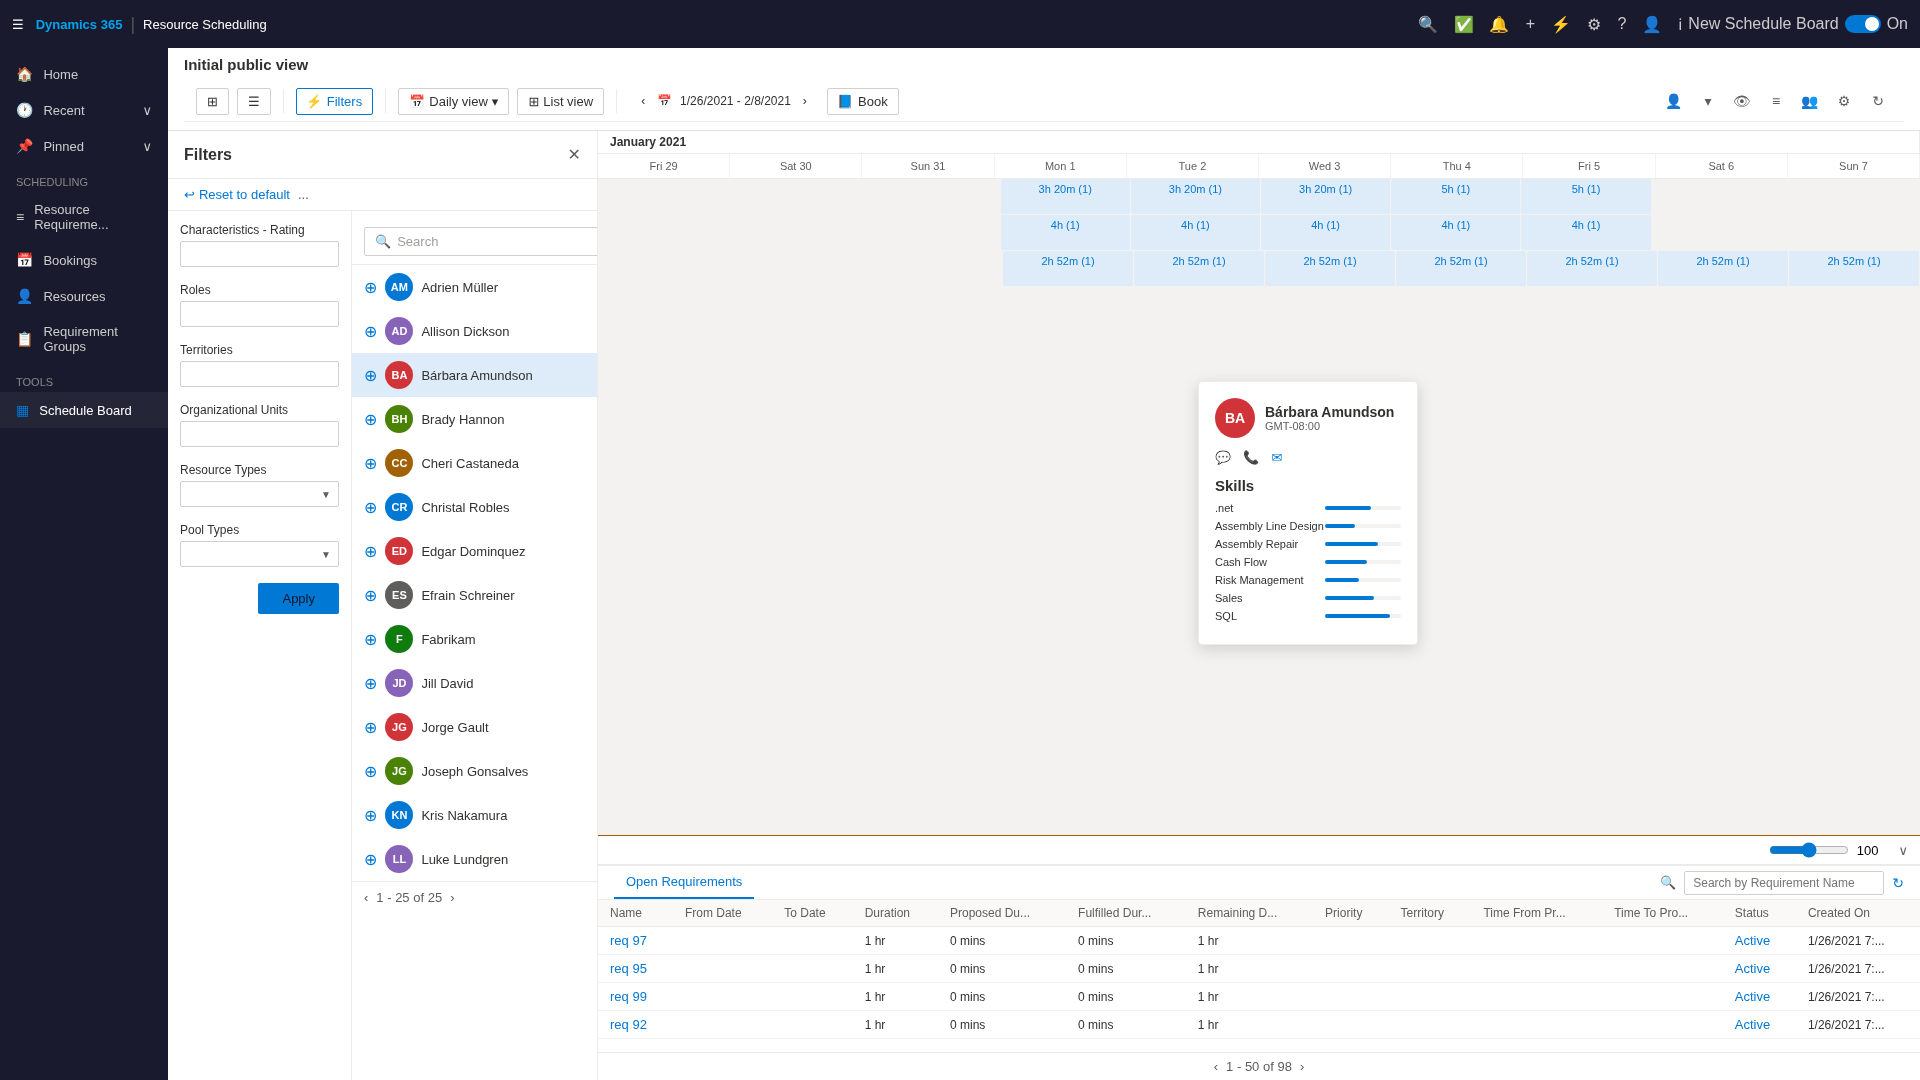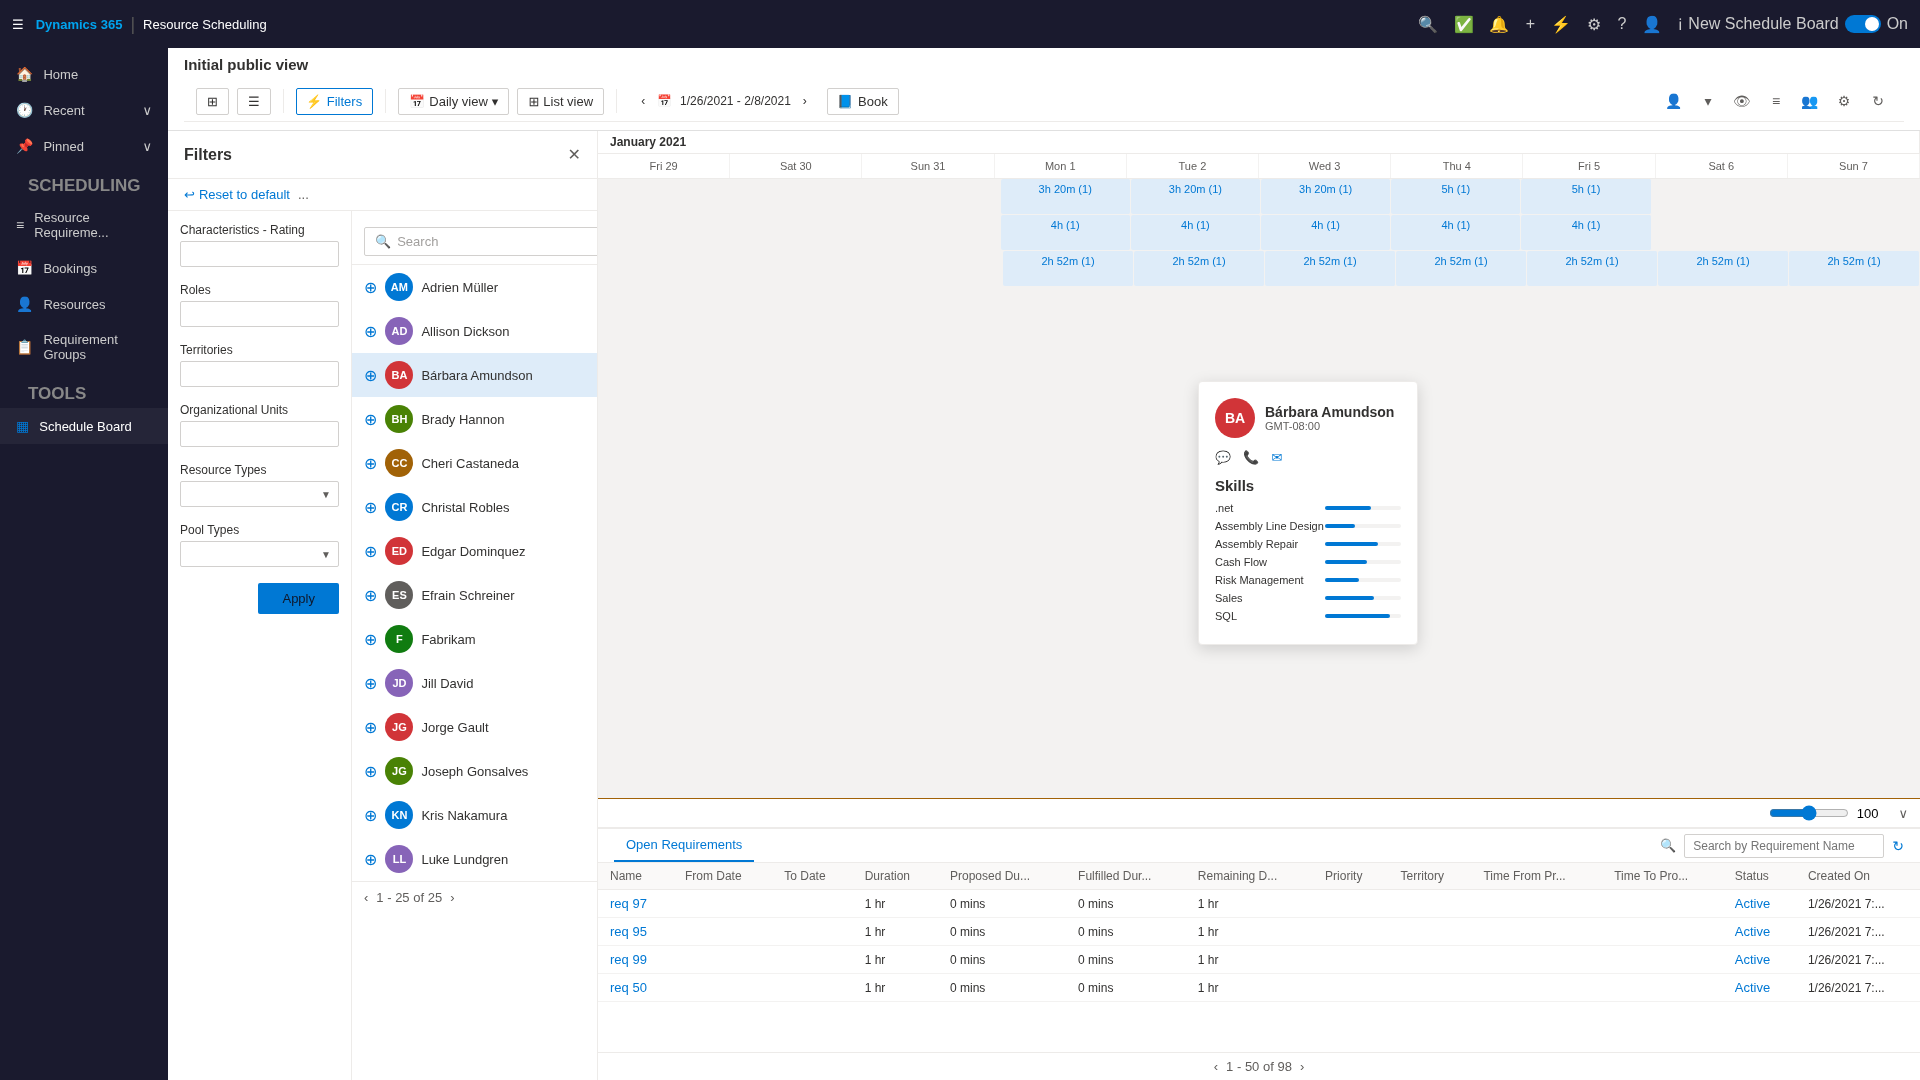--- a/index.html
+++ b/index.html
@@ -42,21 +42,21 @@
     .sidebar-item {
       padding: 10px 16px;
       cursor: pointer;
       display: flex;
       align-items: center;
       gap: 10px;
       color: #ccc;
       font-size: 13px;
     }
     .sidebar-item .icon { font-size: 14px; }
-    .sidebar-section { padding: 12px 28px 4px; font-size: 17px; color: #888; font-weight: 700; text-transform: uppercase; }
+    .sidebar-section { padding: 12px 16px 4px; font-size: 11px; color: #888; font-weight: 400; text-transform: uppercase; }
     .sidebar-item.active { color: white; }
     .sidebar-item.active .icon { color: #0078d4; }
     .sidebar-item.highlighted { background: rgba(255,255,255,0.05); }
 
     
     .content { flex: 1; display: flex; flex-direction: column; overflow: hidden; background: #f3f2f1; }
 
     
     .page-header { background: #fff; padding: 8px 16px; border-bottom: 1px solid #e0e0e0; }
     .page-title { font-size: 15px; font-weight: 600; color: #323130; margin-bottom: 8px; }
@@ -288,21 +288,21 @@
     .popup-name { font-size: 14px; font-weight: 600; color: #323130; }
     .popup-tz { font-size: 11px; color: #605e5c; }
     .popup-actions { display: flex; gap: 12px; margin-bottom: 12px; color: #0078d4; font-size: 16px; }
     .popup-skills-title { font-size: 15px; font-weight: 600; color: #323130; margin-bottom: 8px; }
     .skill-row { display: flex; align-items: center; margin-bottom: 6px; }
     .skill-name { font-size: 11px; color: #323130; width: 110px; }
     .skill-bar-bg { flex: 1; height: 4px; background: #f3f2f1; border-radius: 2px; }
     .skill-bar { height: 4px; background: #0078d4; border-radius: 2px; }
 
     
-    .bottom-panel { height: 253px; background: white; border-top: 2px solid #edebe9; display: flex; flex-direction: column; }
+    .bottom-panel { height: 216px; background: white; border-top: 2px solid #edebe9; display: flex; flex-direction: column; }
     .bottom-tabs { display: flex; border-bottom: 1px solid #edebe9; padding: 0 16px; align-items: center; }
     .bottom-tab { padding: 8px 12px; font-size: 13px; cursor: pointer; color: #605e5c; border-bottom: 2px solid transparent; }
     .bottom-tab.active { color: #0078d4; border-bottom-color: #0078d4; font-weight: 500; }
     .bottom-controls { display: flex; align-items: center; margin-left: auto; gap: 8px; }
     .search-req { border: 1px solid #d2d0ce; border-radius: 2px; padding: 4px 8px; font-size: 12px; width: 200px; }
     .refresh-icon { color: #0078d4; cursor: pointer; font-size: 14px; }
     .bottom-table { flex: 1; overflow: auto; }
     .req-table { width: 100%; border-collapse: collapse; }
     .req-table th { padding: 6px 12px; text-align: left; font-size: 12px; color: #605e5c; font-weight: 500; border-bottom: 1px solid #edebe9; white-space: nowrap; background: #faf9f8; }
     .req-table td { padding: 6px 12px; font-size: 12px; color: #323130; border-bottom: 1px solid #f3f2f1; white-space: nowrap; }
@@ -795,21 +795,21 @@
                   <td>0 mins</td>
                   <td>1 hr</td>
                   <td></td>
                   <td></td>
                   <td></td>
                   <td></td>
                   <td><a href="#" class="status-active">Active</a></td>
                   <td>1/26/2021 7:...</td>
                 </tr>
                 <tr>
-                  <td><a href="#">req 50</a></td>
+                  <td><a href="#">req 92</a></td>
                   <td></td>
                   <td></td>
                   <td>1 hr</td>
                   <td>0 mins</td>
                   <td>0 mins</td>
                   <td>1 hr</td>
                   <td></td>
                   <td></td>
                   <td></td>
                   <td></td>

